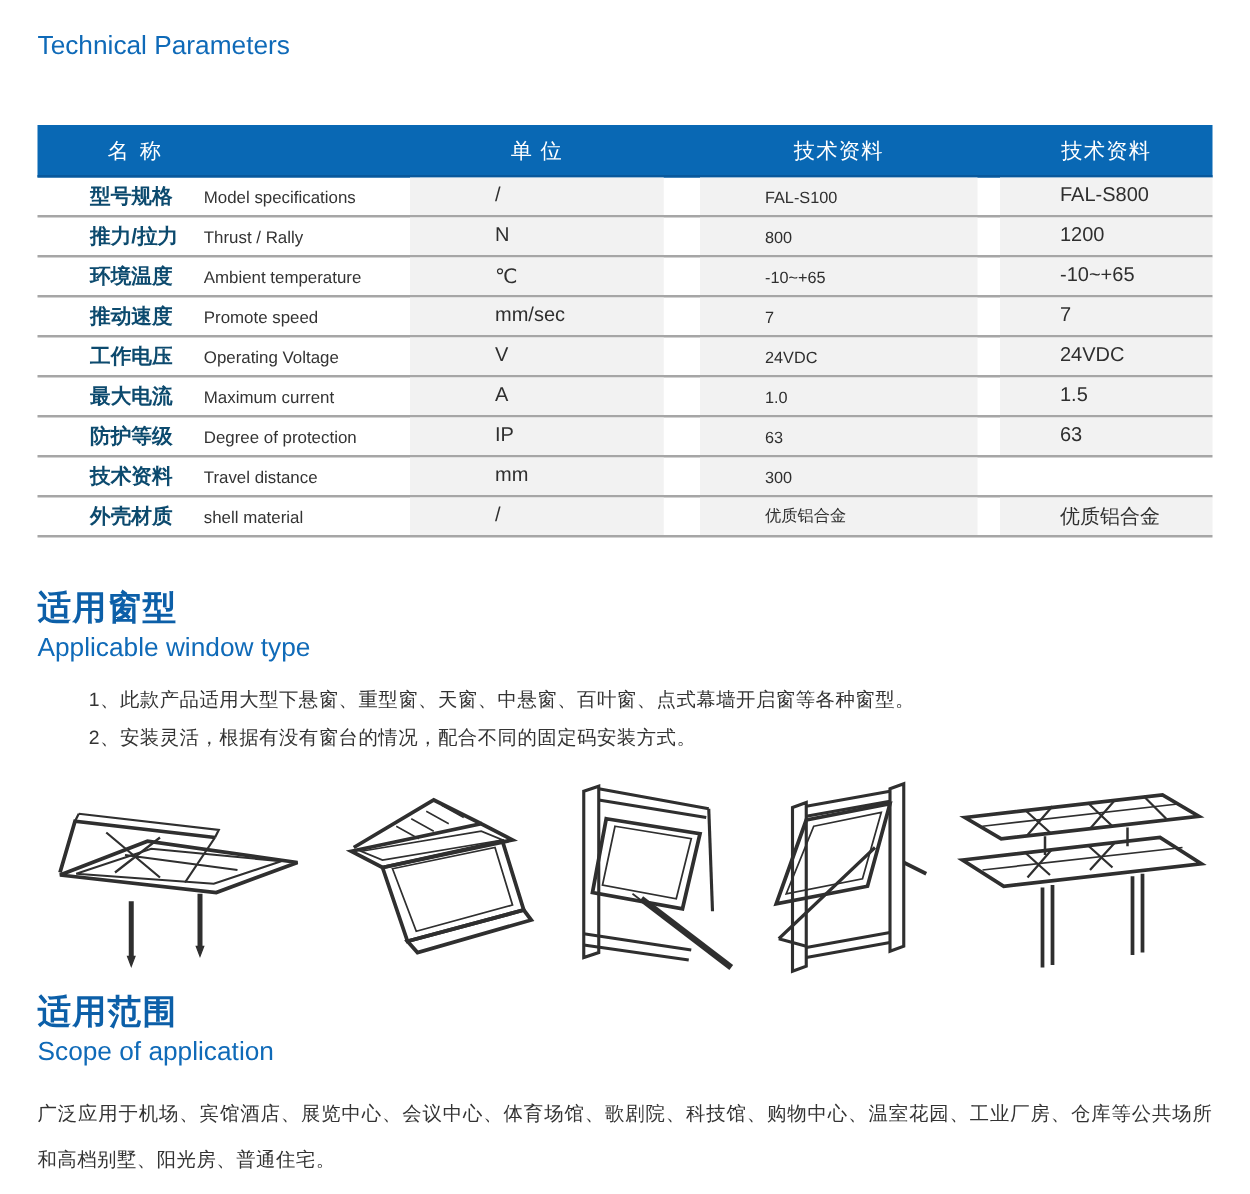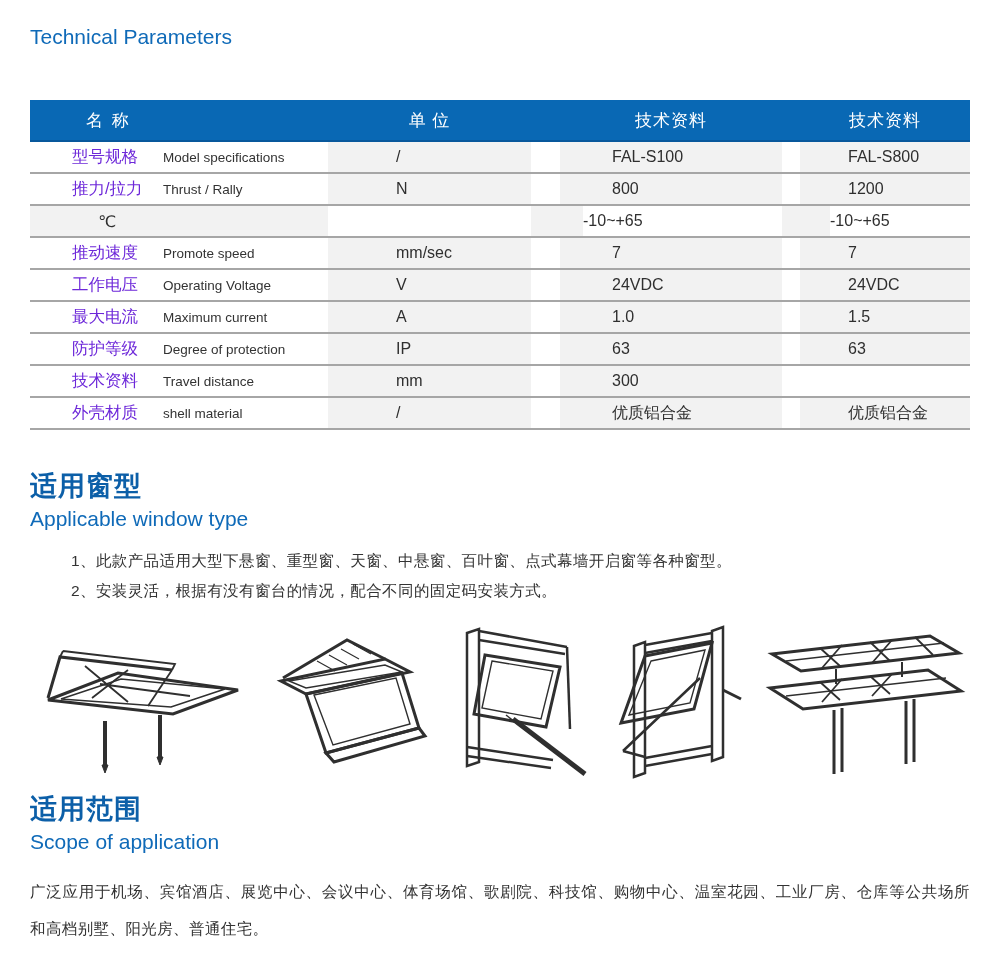--- a/index.html
+++ b/index.html
@@ -15,24 +15,24 @@
   .spec-table{left:30px;top:100px;width:940px;}
   .tgrid{display:grid;grid-template-columns:298px 203px 29px 222px 18px 170px;}
   .thead{height:40px;background:#0968b4;color:#fff;align-items:center;
          font-size:17px;font-weight:500;border-bottom:2px solid #08589c;}
   .thead .hname{padding-left:56px;letter-spacing:2px;}
   .thead .hc{text-align:center;letter-spacing:1px;}
   .trow{height:32px;box-sizing:border-box;border-bottom:2px solid #a6a6a6;align-items:stretch;}
   .cell{display:flex;align-items:center;}
   .cell.shade{background:#f2f2f2;}
   .cell.name{padding-left:42px;}
-  .cell.name .cn{font-size:16.5px;font-weight:400;color:#6d28d9;width:91px;flex:0 0 91px;}
+  .cell.name .cn{font-size:16.5px;font-weight:700;color:#0c4a6e;width:91px;flex:0 0 91px;}
   .cell.name .en{font-size:13.5px;color:#333;}
   .cell.unit{padding-left:68px;font-size:16px;color:#2f2f2f;}
-  .cell.d1{padding-left:52px;font-size:16px;color:#2f2f2f;}
+  .cell.d1{padding-left:52px;font-size:13px;color:#2f2f2f;}
   .cell.d2{padding-left:48px;font-size:16px;color:#2f2f2f;}
 
   
   .zh-line{font-size:15.5px;color:#333;line-height:30px;letter-spacing:0.4px;margin-left:41px;}
   .scope-line{font-size:15.5px;color:#333;line-height:37px;letter-spacing:0.4px;width:940px;}
   .justify-last{text-align:justify;text-align-last:justify;}
 
   
   .diagrams{left:30px;top:612px;width:940px;height:178px;display:flex;
             justify-content:space-between;align-items:center;}
@@ -74,20 +74,24 @@
       <span class="en">Thrust / Rally</span>
     </div>
     <div class="cell shade unit">N</div>
     <div></div>
     <div class="cell shade d1">800</div>
     <div></div>
     <div class="cell shade d2">1200</div>
   </div>
 
   <div class="tgrid trow">
+    <div class="cell name">
+      <span class="cn">环境温度</span>
+      <span class="en">Ambient temperature</span>
+    </div>
     <div class="cell shade unit">℃</div>
     <div></div>
     <div class="cell shade d1">-10~+65</div>
     <div></div>
     <div class="cell shade d2">-10~+65</div>
   </div>
 
   <div class="tgrid trow">
     <div class="cell name">
       <span class="cn">推动速度</span>

